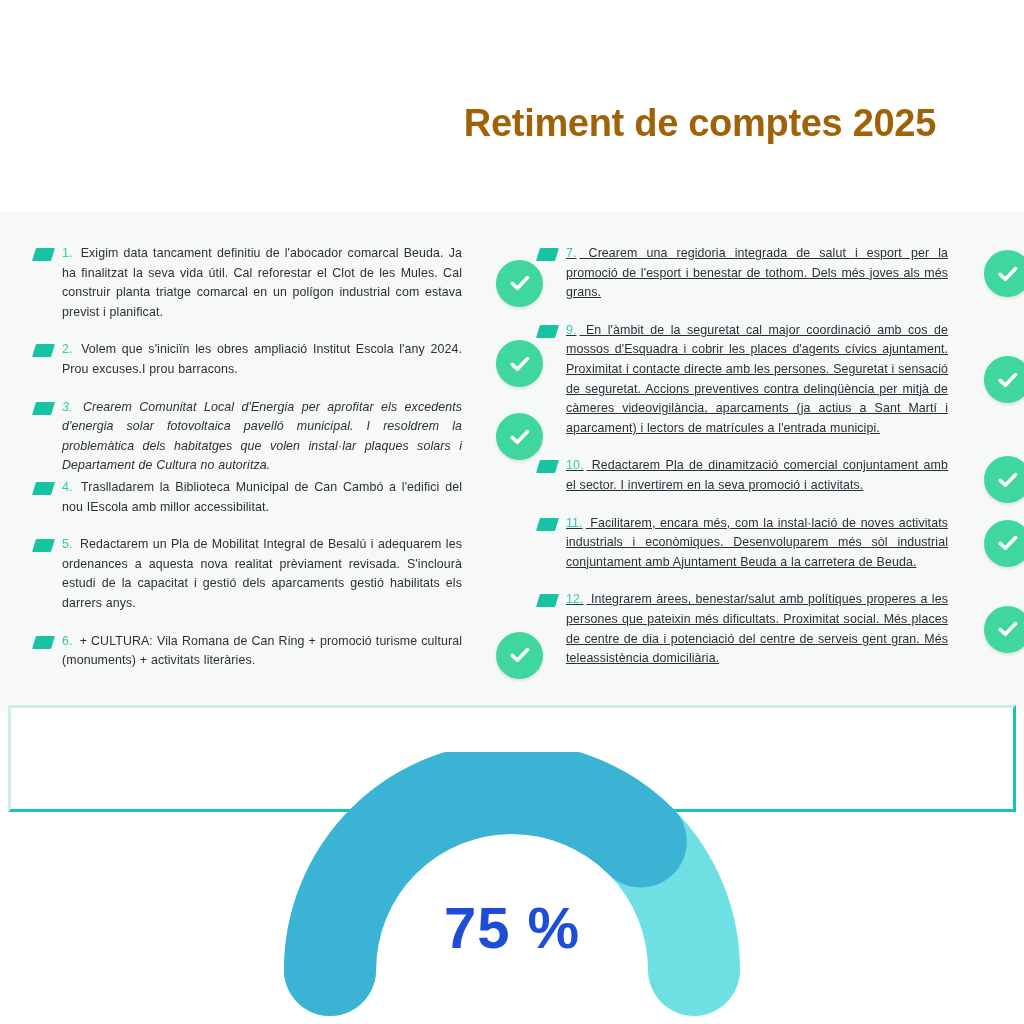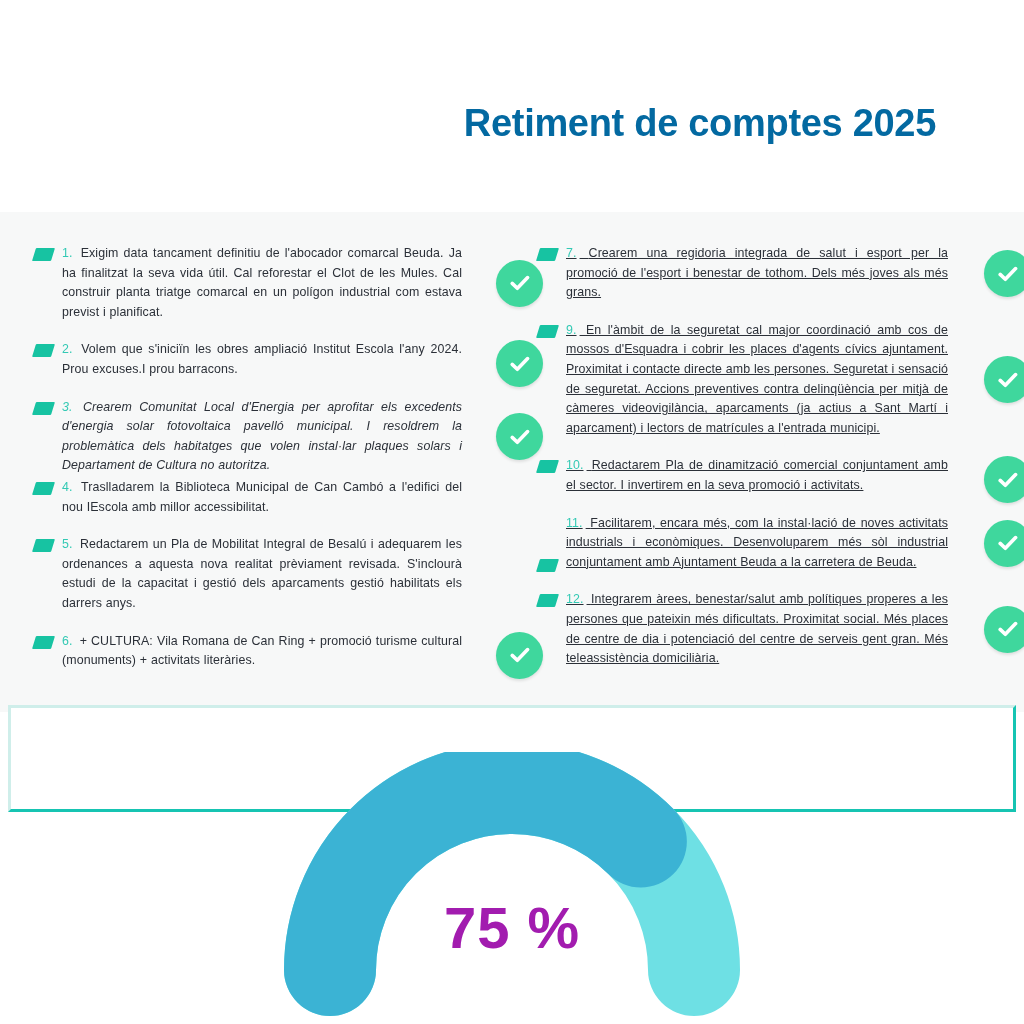--- a/index.html
+++ b/index.html
@@ -27,21 +27,21 @@
     background: #ffffff;
     box-sizing: border-box;
     padding: 96px 88px 0 0;
     text-align: right;
   }
   .header-title {
     font-size: 38px;
     font-weight: bold;
     line-height: 1.45;
     letter-spacing: -0.3px;
-    color: #0369a1;
+    color: #a16207;
     margin: 0;
   }
   .header-title .line {
     display: block;
     white-space: nowrap;
   }
 
   
   .panel {
     position: absolute;
@@ -142,21 +142,21 @@
   }
   .gauge svg { display: block; }
   .gauge-value {
     position: absolute;
     left: 0;
     top: 142px;
     width: 456px;
     text-align: center;
     font-size: 58px;
     font-weight: bold;
-    color: #a21caf;
+    color: #1d4ed8;
     letter-spacing: 1px;
   }
 </style>
 </head>
 <body>
 
 <div class="header">
   <h1 class="header-title">
     <span class="line">Retiment de comptes 2025</span>
   </h1>
@@ -230,21 +230,21 @@
       </div>
       <div class="item" style="margin-bottom: 18px; justify-content: center;">
         <span class="bullet"></span>
         <div class="item-body"><span class="item-num">10.</span> <span>Redactarem Pla de dinamització comercial conjuntament amb el sector. I invertirem en la seva promoció i activitats.</span></div>
         <span class="check" style="top: 0px;">
           <svg width="26" height="26" viewBox="0 0 26 26">
             <path d="M5.2 13.4 L10.3 18.3 L20.6 7.6" fill="none" stroke="#ffffff" stroke-width="3.6" stroke-linecap="round" stroke-linejoin="round"></path>
           </svg>
         </span>
       </div>
-      <div class="item" style="margin-bottom: 18px; align-items: flex-end;">
+      <div class="item" style="margin-bottom: 18px;">
         <span class="bullet"></span>
         <div class="item-body"><span class="item-num">11.</span> <span>Facilitarem, encara més, com la instal·lació de noves activitats industrials i econòmiques. Desenvoluparem més sòl industrial conjuntament amb Ajuntament Beuda a la carretera de Beuda.</span></div>
         <span class="check" style="top: 6px;">
           <svg width="26" height="26" viewBox="0 0 26 26">
             <path d="M5.2 13.4 L10.3 18.3 L20.6 7.6" fill="none" stroke="#ffffff" stroke-width="3.6" stroke-linecap="round" stroke-linejoin="round"></path>
           </svg>
         </span>
       </div>
       <div class="item" style="margin-bottom: 18px;">
         <span class="bullet"></span>

